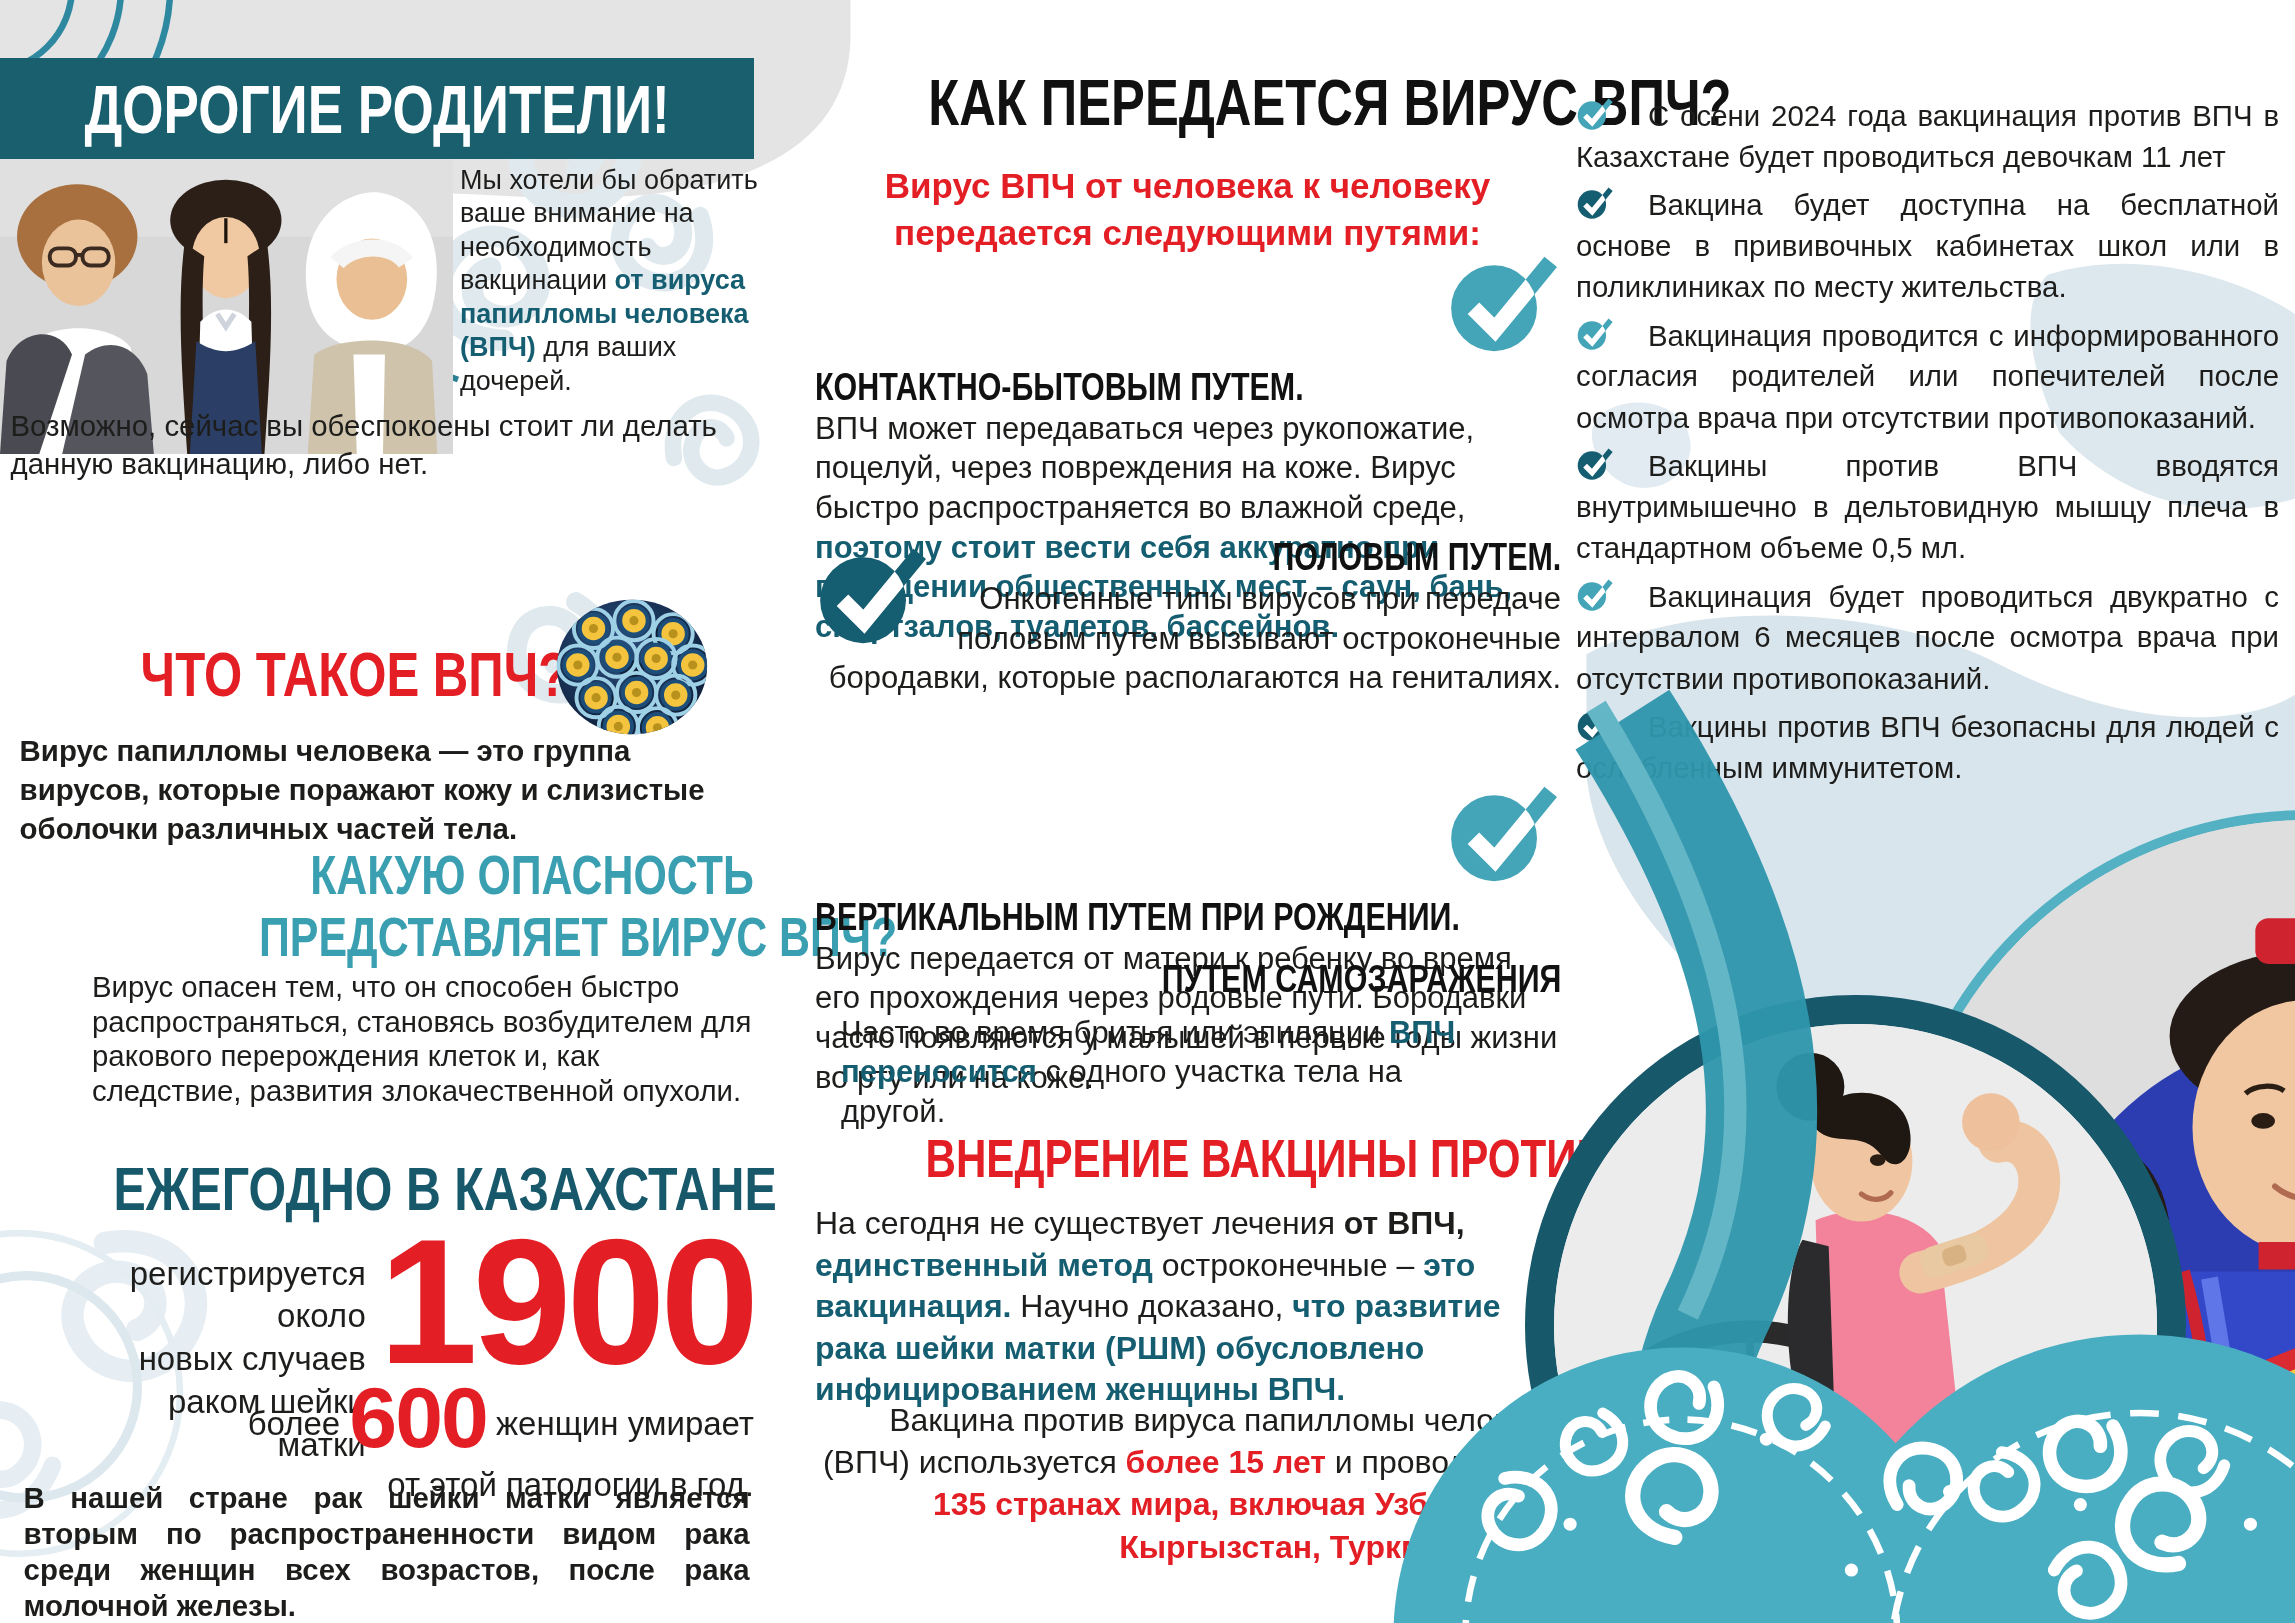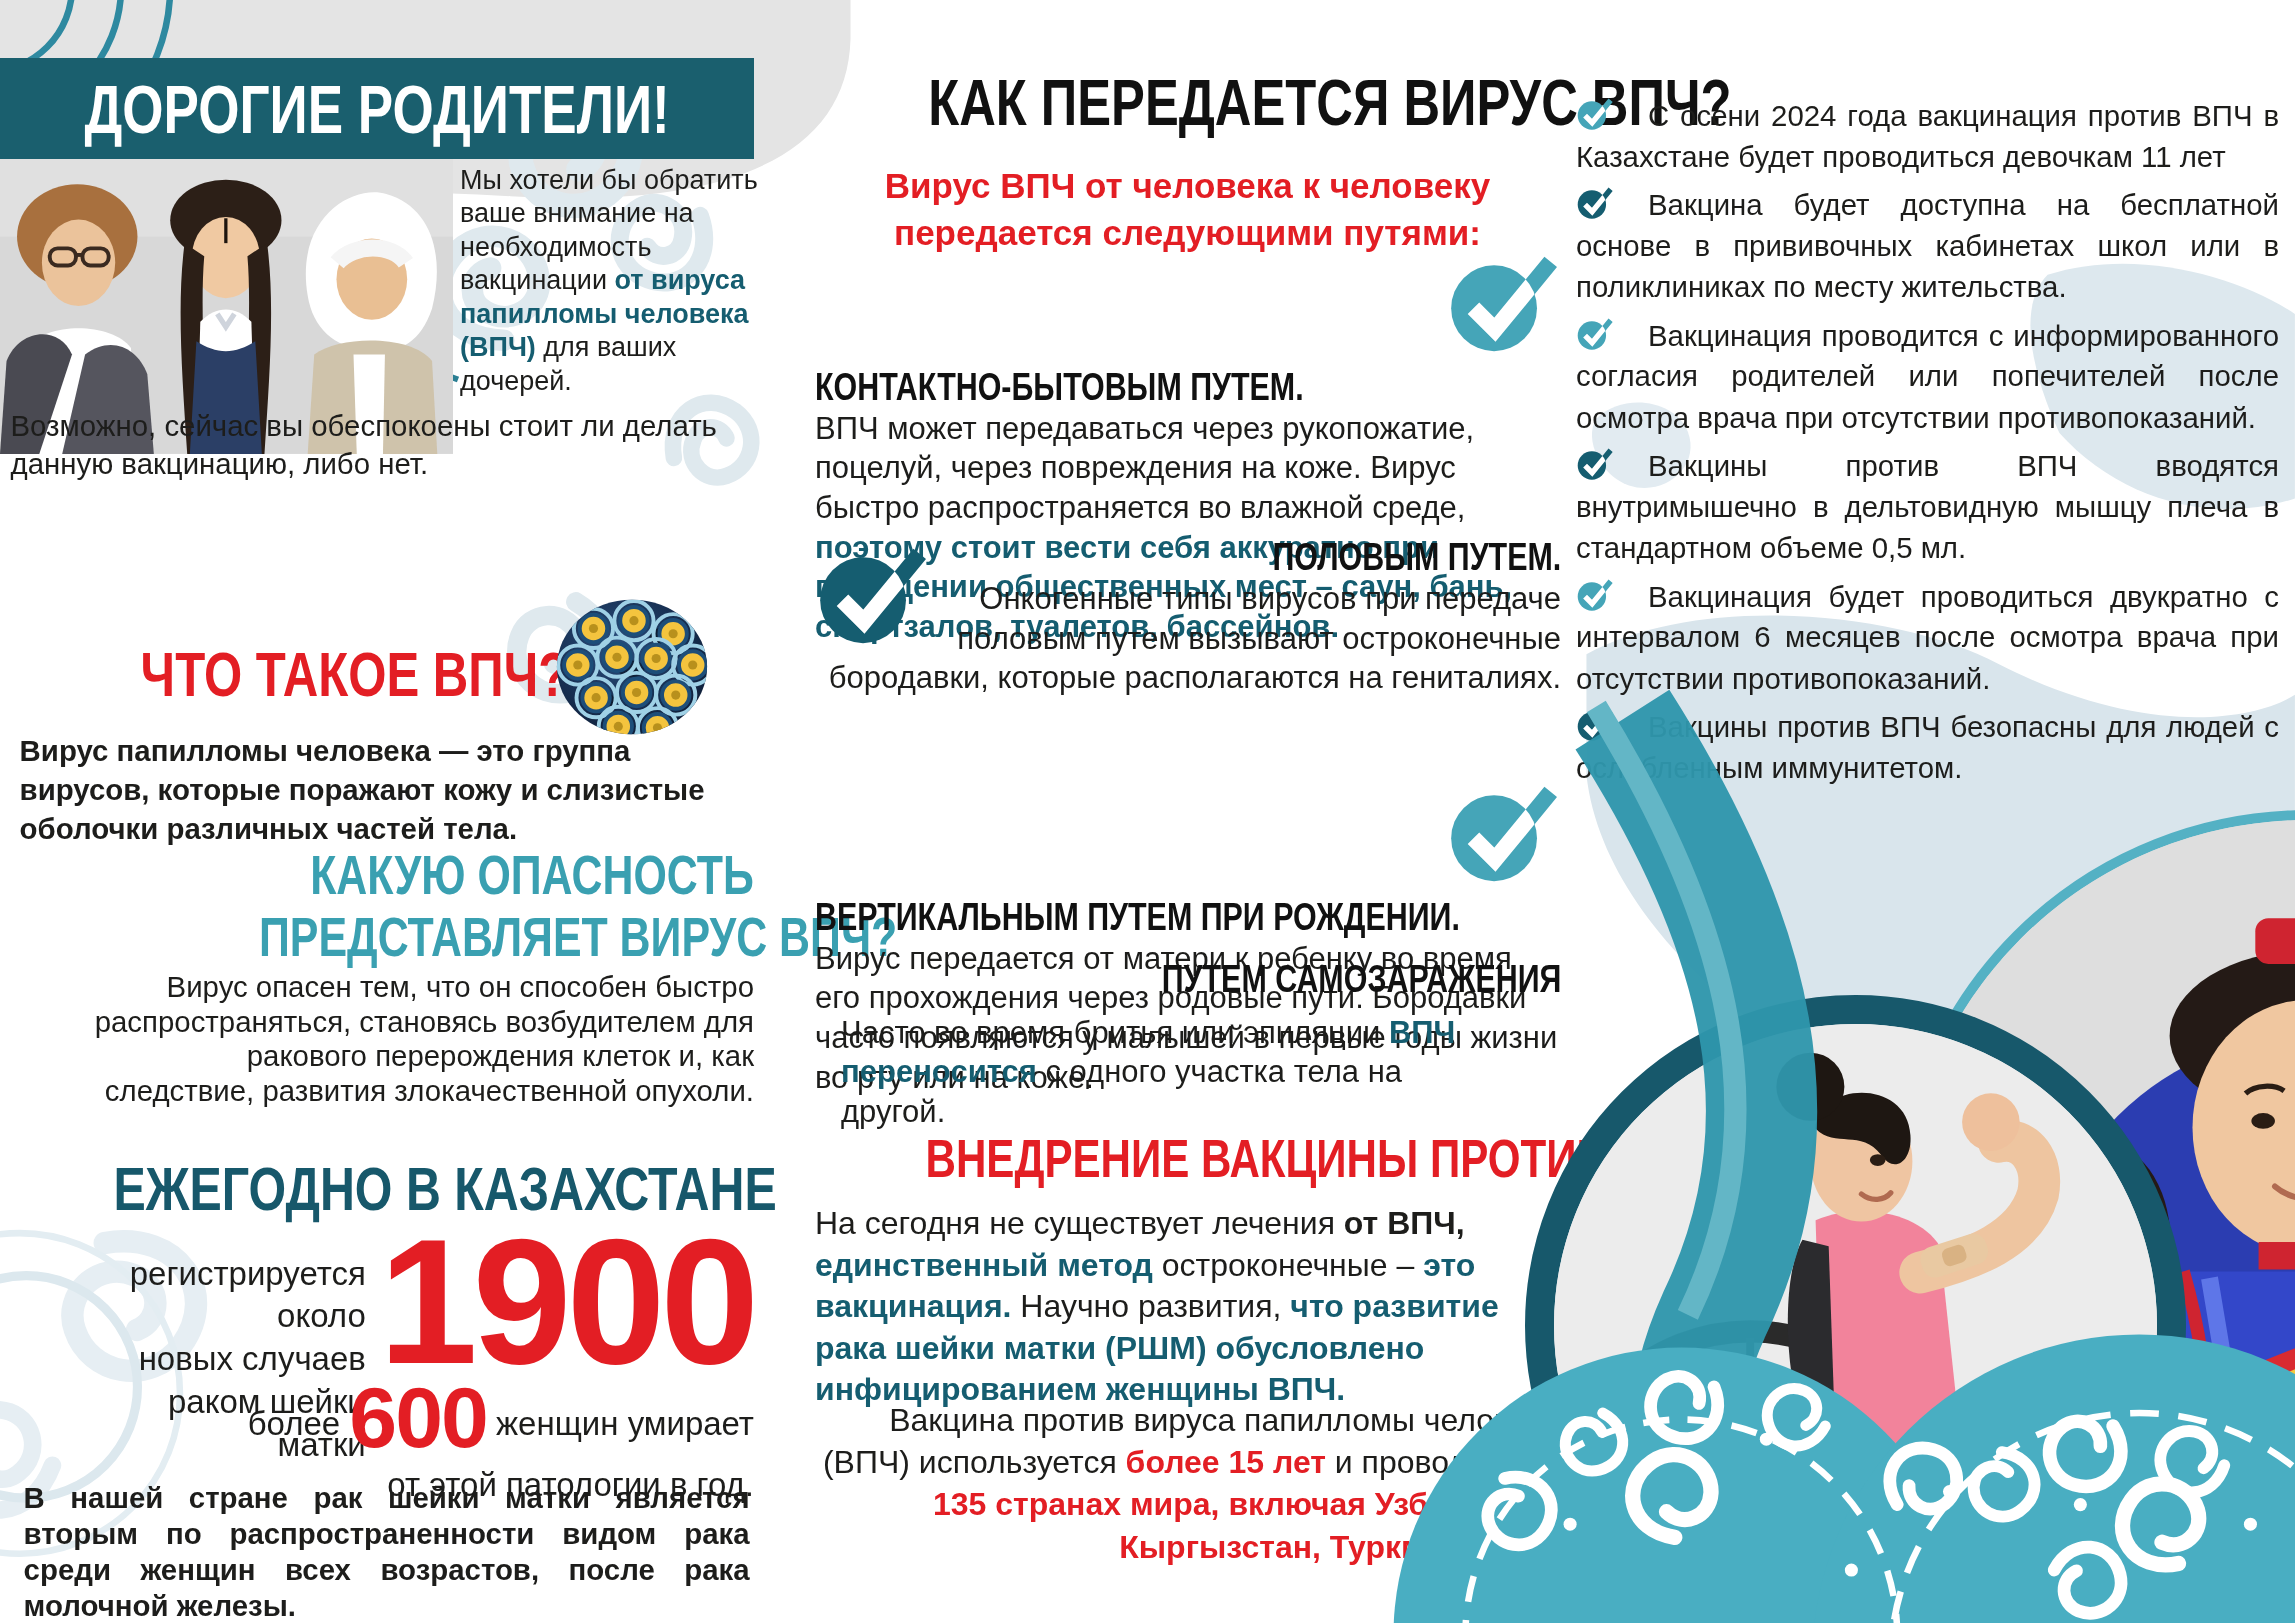--- a/index.html
+++ b/index.html
@@ -20,21 +20,21 @@
   .intro{left:460px;top:164px;width:315px;font-size:27px;line-height:1.24;z-index:11;}
   .teal-b{color:#155d70;font-weight:700;}
   .p-concern{left:10.5px;top:407px;width:766px;font-size:29.4px;line-height:1.3;z-index:11;}
   .p-hope{left:10.5px;top:497px;width:775px;font-size:29.4px;line-height:1.25;font-weight:700;color:#155d70;z-index:11;}
   .what-head{left:19.6px;top:638px;width:531px;text-align:right;z-index:11;}
   .what-head .cond{font-size:63px;color:#e31e24;}
   .virus{left:553px;top:597px;width:158px;height:140px;z-index:11;}
   .what-body{left:19.6px;top:732px;width:717px;font-size:29.4px;line-height:1.32;font-weight:600;z-index:11;}
   .danger-head{left:79px;top:845px;width:675px;text-align:right;line-height:1.12;z-index:11;}
   .danger-head .cond{font-size:55px;color:#3aa0b1;}
-  .danger-body{left:92px;top:970px;width:662px;font-size:29.4px;line-height:1.18;text-align:right;z-index:11;}
+  .danger-body{left:92px;top:970px;width:662px;font-size:29.4px;line-height:1.18;text-align:left;z-index:11;}
   .yearly-head{left:19.6px;top:1153px;width:734px;text-align:center;z-index:11;}
   .yearly-head .cond{font-size:62px;color:#17586b;}
   .stats{left:85px;top:1229px;width:669px;display:flex;justify-content:flex-end;align-items:flex-start;gap:13px;z-index:11;}
   .stats-label{font-size:33px;line-height:1.3;text-align:right;margin-top:23.6px;}
   .stats-number{font-size:178px;line-height:.82;font-weight:800;color:#e31e24;letter-spacing:-5.2px;}
   .deaths{left:98px;top:1379px;width:656px;text-align:right;z-index:11;}
   .deaths .pre,.deaths .suf{font-size:33px;}
   .deaths .num{font-size:86px;font-weight:800;color:#e31e24;line-height:.9;vertical-align:-11.8px;letter-spacing:-2px;}
   .deaths .l2{display:block;font-size:33px;margin-top:9.2px;}
   .country{left:23.6px;top:1480px;width:726px;font-size:29.4px;line-height:1.22;font-weight:700;text-align:justify;z-index:11;}
@@ -350,21 +350,21 @@
       </div>
       <div class="s-body" style="width:615px;margin-left:26px;margin-top:11.8px">
         <span>Часто во время бритья или эпиляции </span><span class="teal-b">ВПЧ переносится</span><span> с одного участка тела на другой.</span>
       </div>
     </div>
 
     <div class="vac-head">
       <span class="cond oc">ВНЕДРЕНИЕ ВАКЦИНЫ ПРОТИВ ВПЧ</span>
     </div>
     <div class="vac-p1">
-      <span>На сегодня не существует лечения </span><span class="blk-b">от ВПЧ,</span><span> </span><span class="teal-b">единственный метод</span><span> остроконечные – </span><span class="teal-b">это вакцинация.</span><span> Научно развития, </span><span class="teal-b">что развитие рака шейки матки (РШМ) обусловлено инфицированием женщины ВПЧ.</span>
+      <span>На сегодня не существует лечения </span><span class="blk-b">от ВПЧ,</span><span> </span><span class="teal-b">единственный метод</span><span> остроконечные – </span><span class="teal-b">это вакцинация.</span><span> Научно доказано, </span><span class="teal-b">что развитие рака шейки матки (РШМ) обусловлено инфицированием женщины ВПЧ.</span>
     </div>
     <div class="vac-p2">
       <span>Вакцина против вируса папилломы человека (ВПЧ) используется </span><span class="red-b">более 15 лет</span><span> и проводится </span><span class="red-b">в 135 странах мира,</span><span class="red-b"> включая Узбекистан, Кыргызстан, Туркменистан.</span>
     </div>
   </div>
 
   <div class="abs rightcol">
     <div class="bullet"><span class="check"><svg viewBox="0 0 134 134" style="width:100%;height:100%;overflow:visible">
             <defs>
               <clipPath id="ck3">

